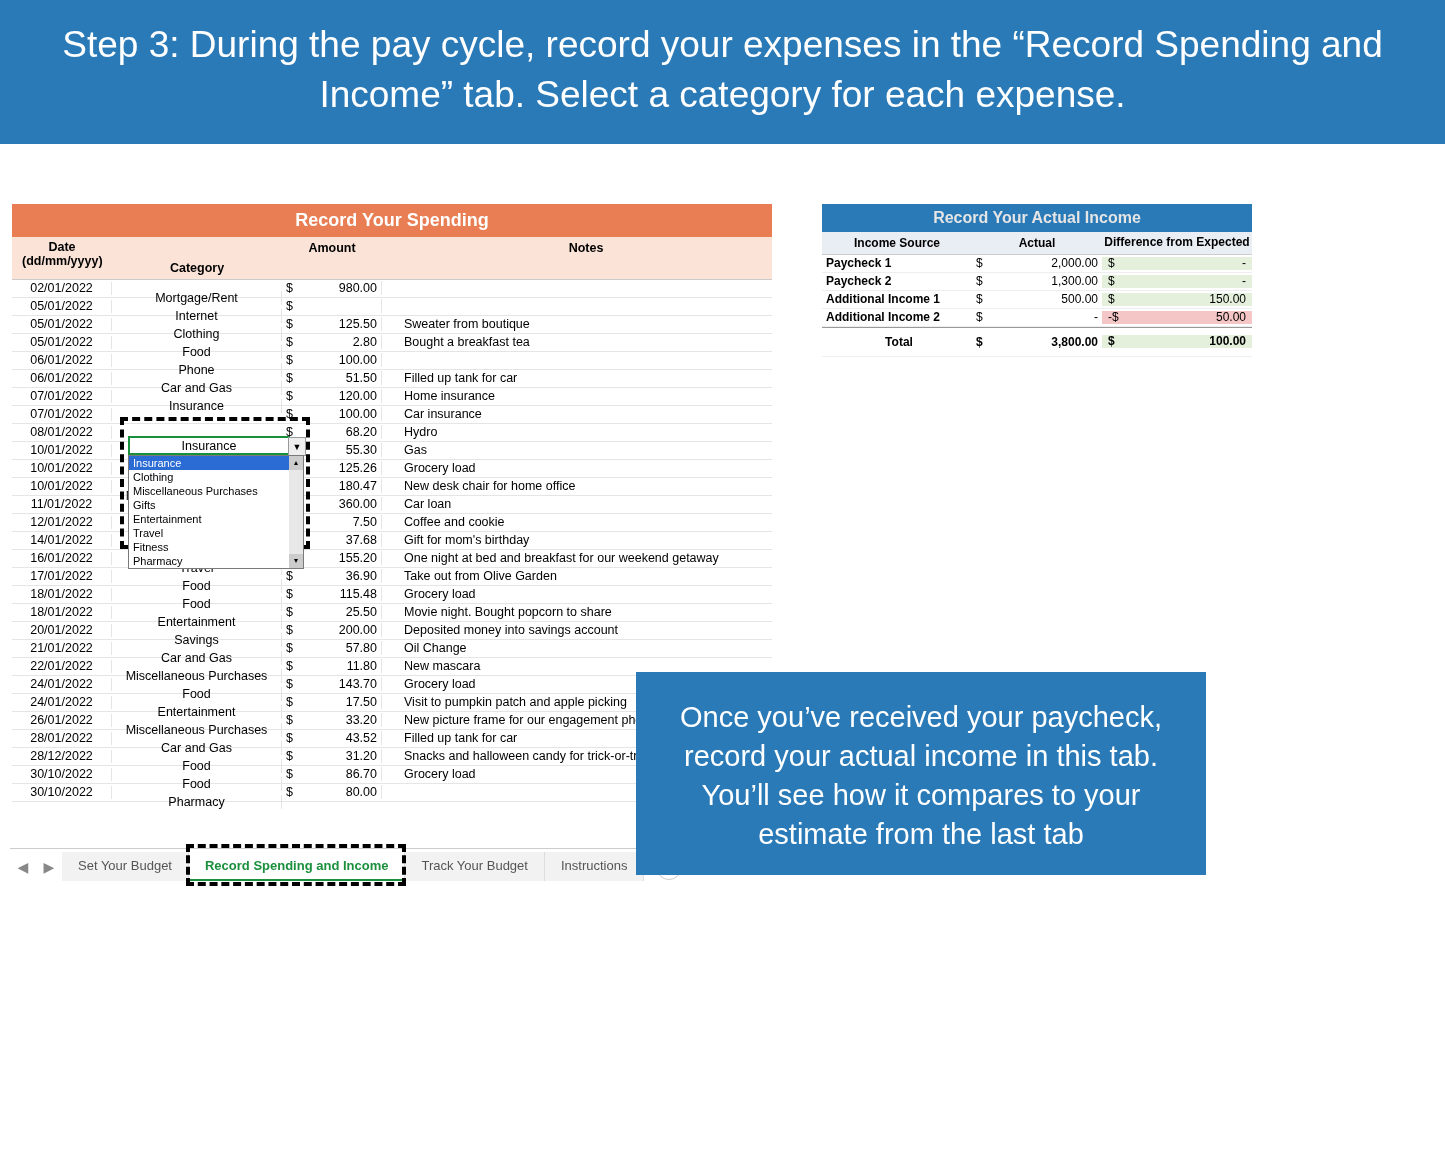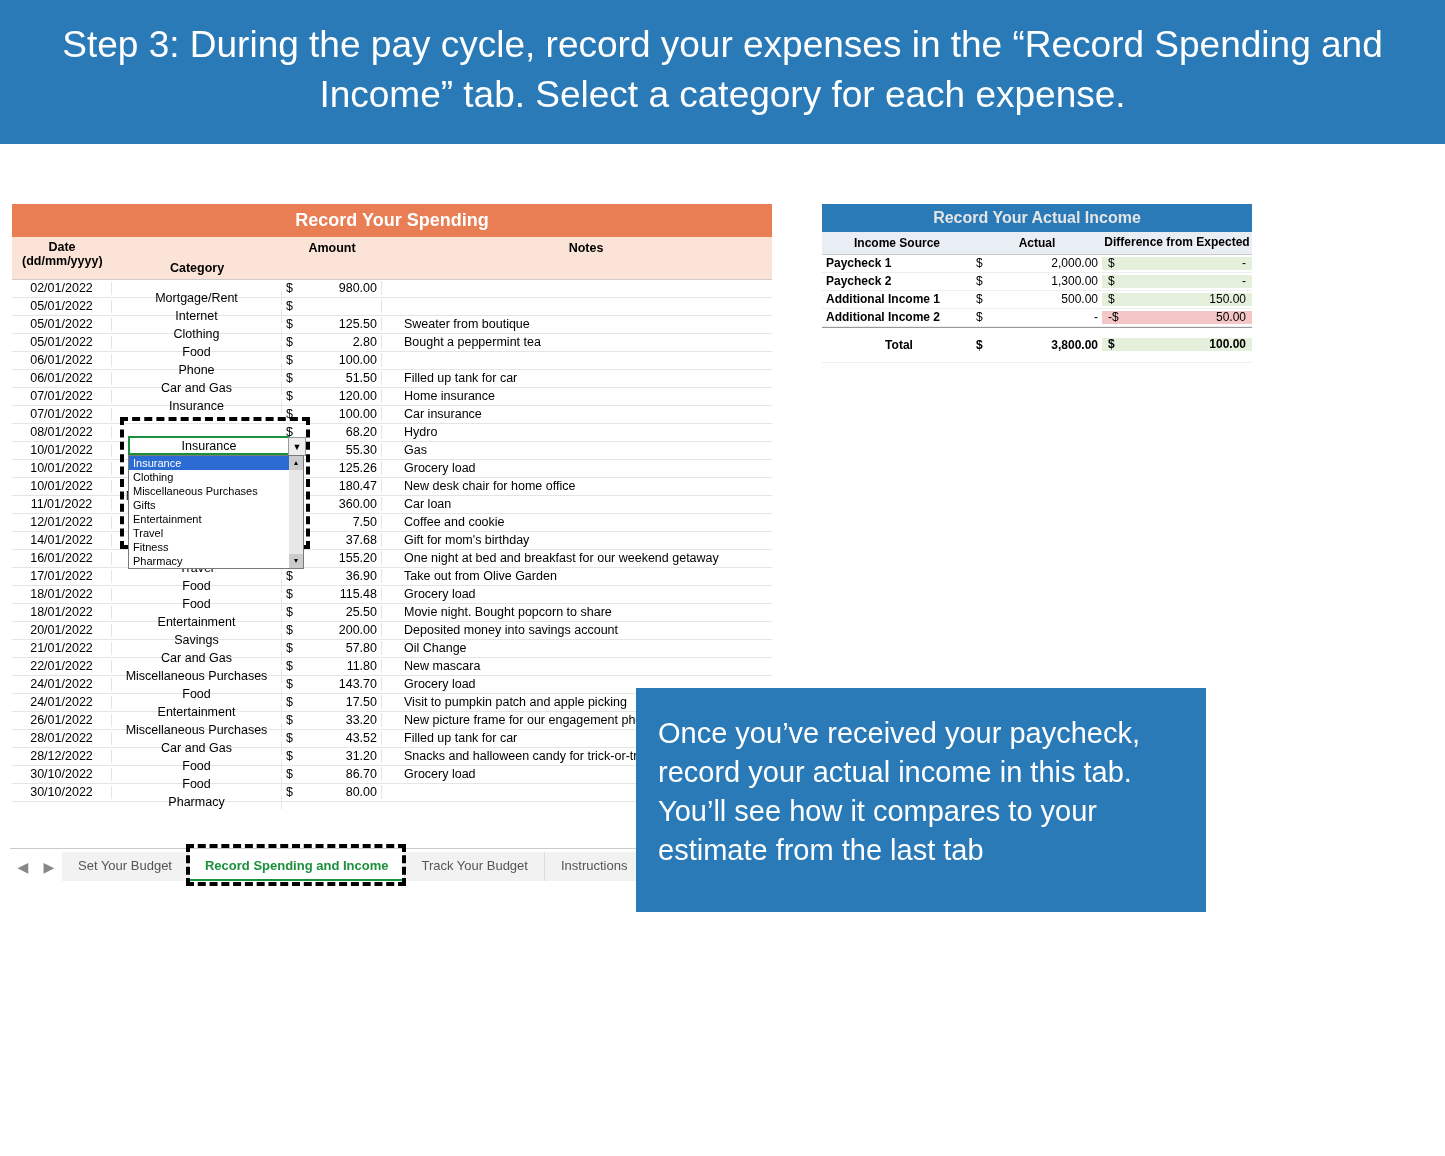--- a/index.html
+++ b/index.html
@@ -94,21 +94,21 @@
   .irow { display:flex; font-size:12px; height:18px; align-items:center; border-bottom:1px solid #eee;}
   .irow .icol-src { font-weight:bold; padding-left:4px;}
   .irow .icol-act { display:flex; padding:0 4px;}
   .irow .icol-act .cur { width:14px;}
   .irow .icol-act .val { flex:1; text-align:right;}
   .irow .icol-diff { display:flex; padding:0 6px;}
   .irow .icol-diff .cur { width:22px;}
   .irow .icol-diff .val { flex:1; text-align:right;}
   .bg-green { background:#e4f0dc; }
   .bg-red   { background:#f4c6c6; }
-  .irow.total { font-weight:bold; height:36px; border-top:1px solid #999;}
+  .irow.total { font-weight:bold; height:30px; border-top:1px solid #999;}
   .irow.total .icol-src { text-align:center;}
   .dropdown-overlay {
     position:absolute;
     left:128px; top:455px;
     width:176px;
     background:#fff;
     border:1px solid #7a7a7a;
     font-size:11px;
     font-family:Arial,sans-serif;
     z-index:5;
@@ -175,27 +175,28 @@
     font-weight:bold;
     border-bottom:2px solid #1a8f3c;
   }
   .tabs .plus {
     width:26px; height:26px; border:1px solid #ccc; border-radius:50%;
     display:flex; align-items:center; justify-content:center;
     color:#888; margin-left:12px; font-size:15px;
   }
   .callout {
     position:absolute;
-    left:636px; top:688px;
+    left:636px; top:672px;
     width:570px;
     background:#2a7ab8;
     color:#fff;
     font-size:29px;
     font-weight:300;
-    padding:26px 22px 41px;
+    text-align:center;
+    padding:26px 22px 20px;
     line-height:1.35;
     z-index:6;
   }
 </style>
 </head>
 <body>
 
 <div class="banner-top">Step 3: During the pay cycle, record your expenses in the “Record Spending and Income” tab. Select a category for each expense.</div>
 
 <div class="content">
@@ -236,21 +237,21 @@
           </div>
           <div class="col-notes">Sweater from boutique</div>
         </div>
         <div class="srow">
           <div class="col-date">05/01/2022</div>
           <div class="col-cat">Food</div>
           <div class="col-amt">
             <span class="cur">$</span>
             <span class="val">2.80</span>
           </div>
-          <div class="col-notes">Bought a peppermint tea</div>
+          <div class="col-notes">Bought a breakfast tea</div>
         </div>
         <div class="srow">
           <div class="col-date">06/01/2022</div>
           <div class="col-cat">Phone</div>
           <div class="col-amt">
             <span class="cur">$</span>
             <span class="val">100.00</span>
           </div>
           <div class="col-notes"></div>
         </div>

